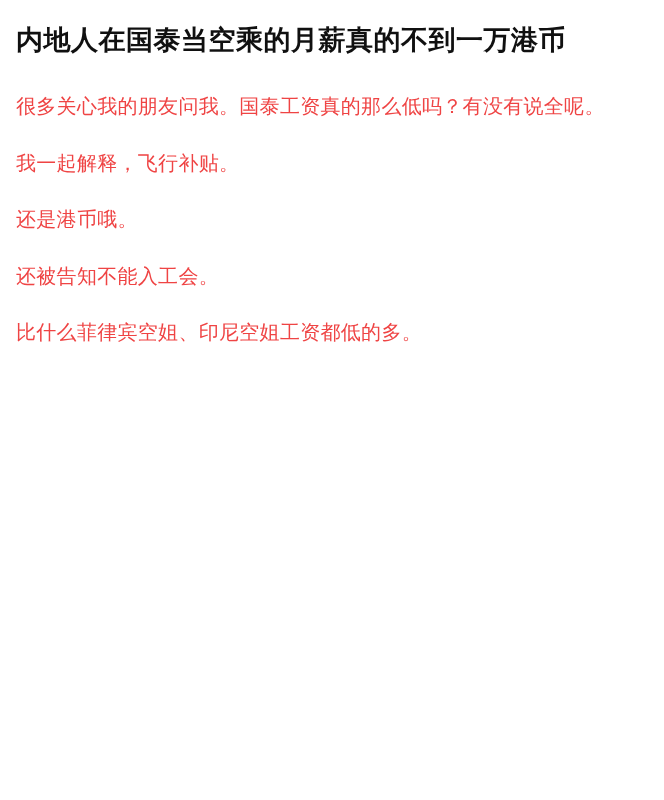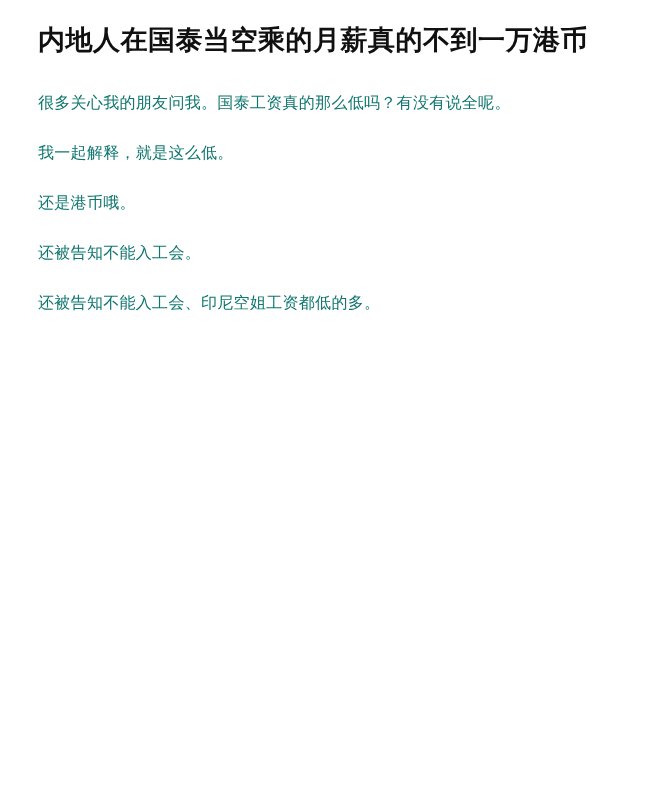--- a/index.html
+++ b/index.html
@@ -11,52 +11,52 @@
     height: 800px;
     background: #ffffff;
     font-family: "Liberation Sans", "DejaVu Sans", sans-serif;
     color: #1a1a1a;
     overflow: hidden;
   }
   .page {
     box-sizing: border-box;
     width: 664px;
     height: 800px;
-    padding: 22px 30px 0 38px;
+    padding: 22px 30px 0 16px;
     background: #ffffff;
   }
   .article-title {
     font-size: 27px;
     font-weight: bold;
     line-height: 1.35;
     letter-spacing: 0.5px;
     color: #101010;
     margin: 0 0 26px 0;
   }
   .article-body {
-    font-size: 16px;
+    font-size: 20px;
     line-height: 1.62;
     letter-spacing: 0.3px;
-    color: #0f766e;
+    color: #ef4444;
     margin-top: 32px;
   }
   .paragraph {
     margin: 0 0 24px 0;
     text-align: justify;
     text-justify: inter-ideograph;
   }
   .paragraph:last-child {
     margin-bottom: 0;
   }
 </style>
 </head>
 <body>
 
 <div class="page">
   <h1 class="article-title">内地人在国泰当空乘的月薪真的不到一万港币</h1>
   <div class="article-body">
     <p class="paragraph">很多关心我的朋友问我。国泰工资真的那么低吗？有没有说全呢。</p>
-    <p class="paragraph">我一起解释，就是这么低。</p>
+    <p class="paragraph">我一起解释，飞行补贴。</p>
     <p class="paragraph">还是港币哦。</p>
     <p class="paragraph">还被告知不能入工会。</p>
-    <p class="paragraph">还被告知不能入工会、印尼空姐工资都低的多。</p>
+    <p class="paragraph">比什么菲律宾空姐、印尼空姐工资都低的多。</p>
   </div>
 </div>
 
 </body></html>

